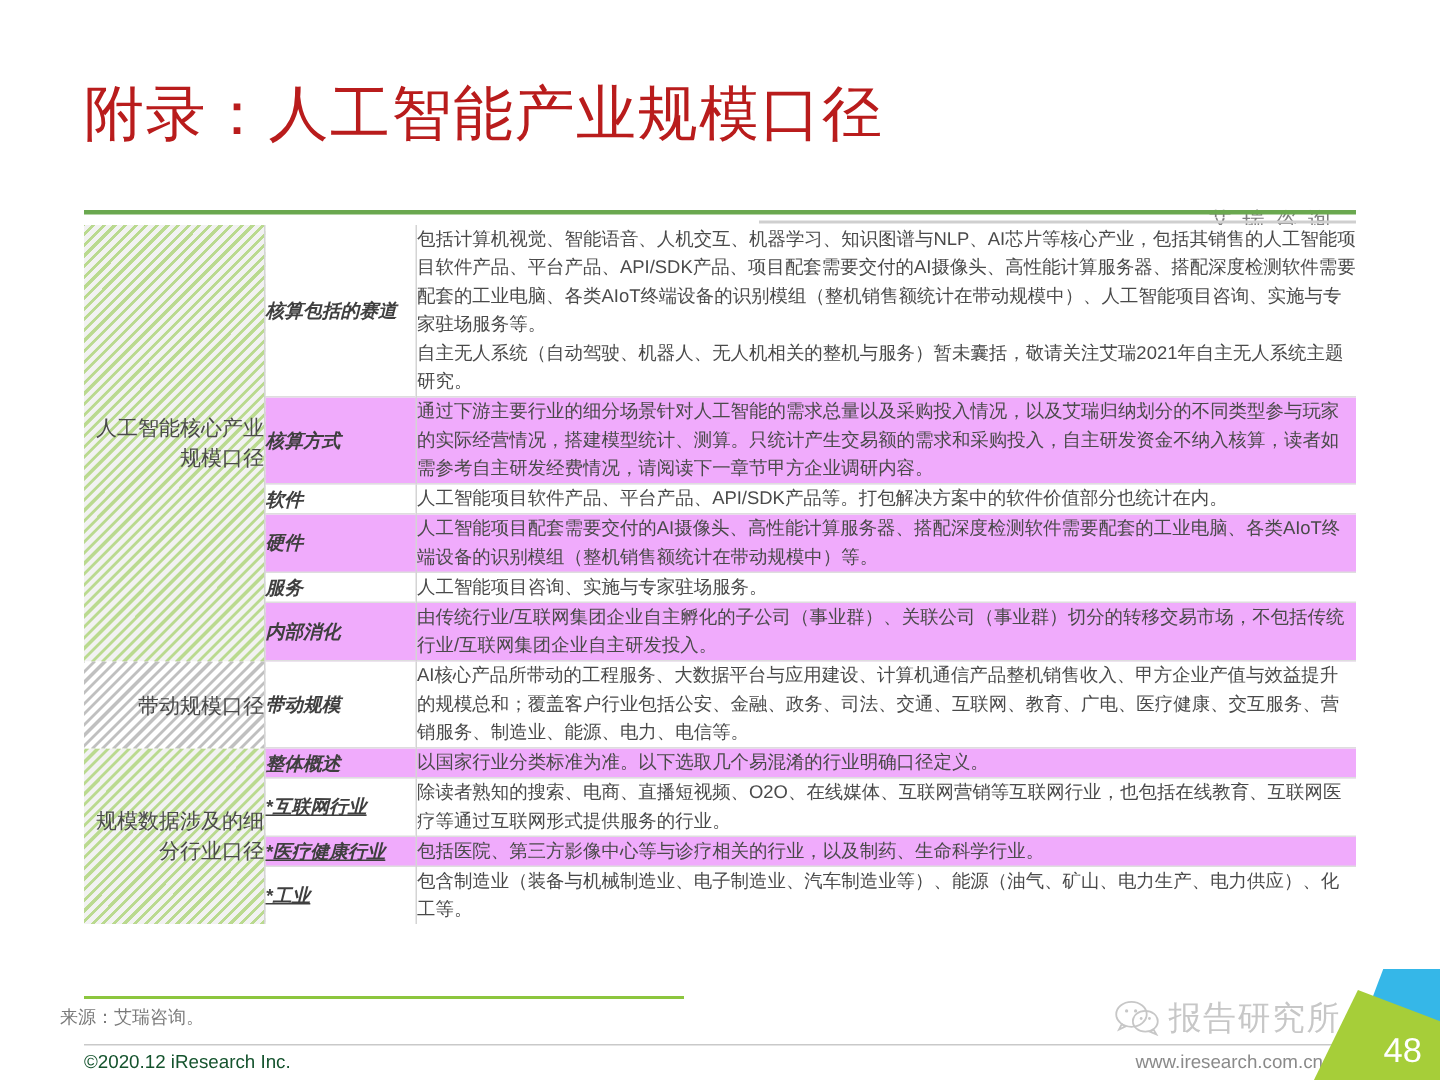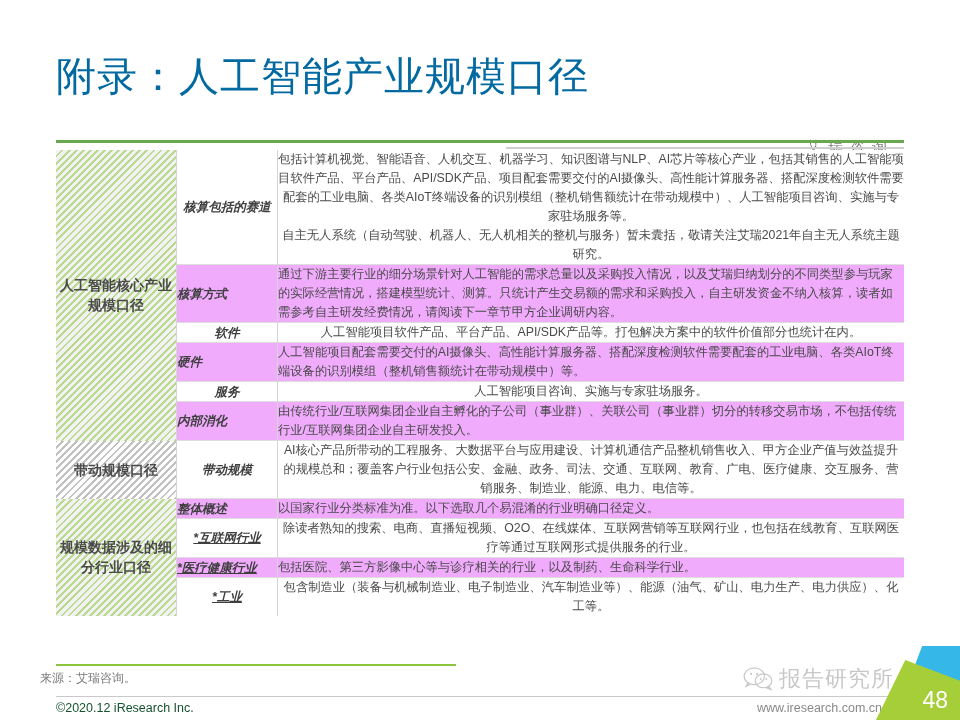--- a/index.html
+++ b/index.html
@@ -16,21 +16,21 @@
     color: #4a4a4a;
   }
 
   
   #slide-title {
     position: absolute;
     left: 56px;
     top: 48px;
     font-size: 40px;
     line-height: 56px;
-    color: #0369a1;
+    color: #b91c1c;
     letter-spacing: 1px;
     white-space: nowrap;
   }
 
   
   #logo-block {
     position: absolute;
     right: 26px;
     top: 44px;
     width: 176px;
@@ -118,24 +118,24 @@
     border-collapse: collapse;
     table-layout: fixed;
   }
   #spec-table td {
     vertical-align: middle;
     padding: 0;
   }
 
   .grp-cell {
     width: 120px;
-    text-align: center;
+    text-align: right;
     font-size: 14px;
     line-height: 20px;
-    font-weight: bold;
+    font-weight: normal;
     color: #4a4a4a;
     border-right: 1px solid #d4d4d4;
     padding: 6px 4px;
     margin-left: 19px;
   }
   .grp-green {
     background-color: #f2f2f2;
     background-image: repeating-linear-gradient(
       -45deg,
       rgba(140,198,62,0.55) 0px,
@@ -173,21 +173,21 @@
     font-size: 12.3px;
     line-height: 19px;
     color: #4a4a4a;
     padding: 8px 12px 8px 12px;
   }
   .desc-cell p {
     margin: 0;
   }
 
   tr.r-white .lbl-cell,
-  tr.r-white .desc-cell { background: #ffffff; text-align: center; }
+  tr.r-white .desc-cell { background: #ffffff; }
   tr.r-gray .lbl-cell,
   tr.r-gray .desc-cell { background: #f0abfc; }
 
   tr.sep .lbl-cell,
   tr.sep .desc-cell { border-top: 1px solid #dedede; }
 
   
   #src-rule {
     position: absolute;
     left: 56px;

